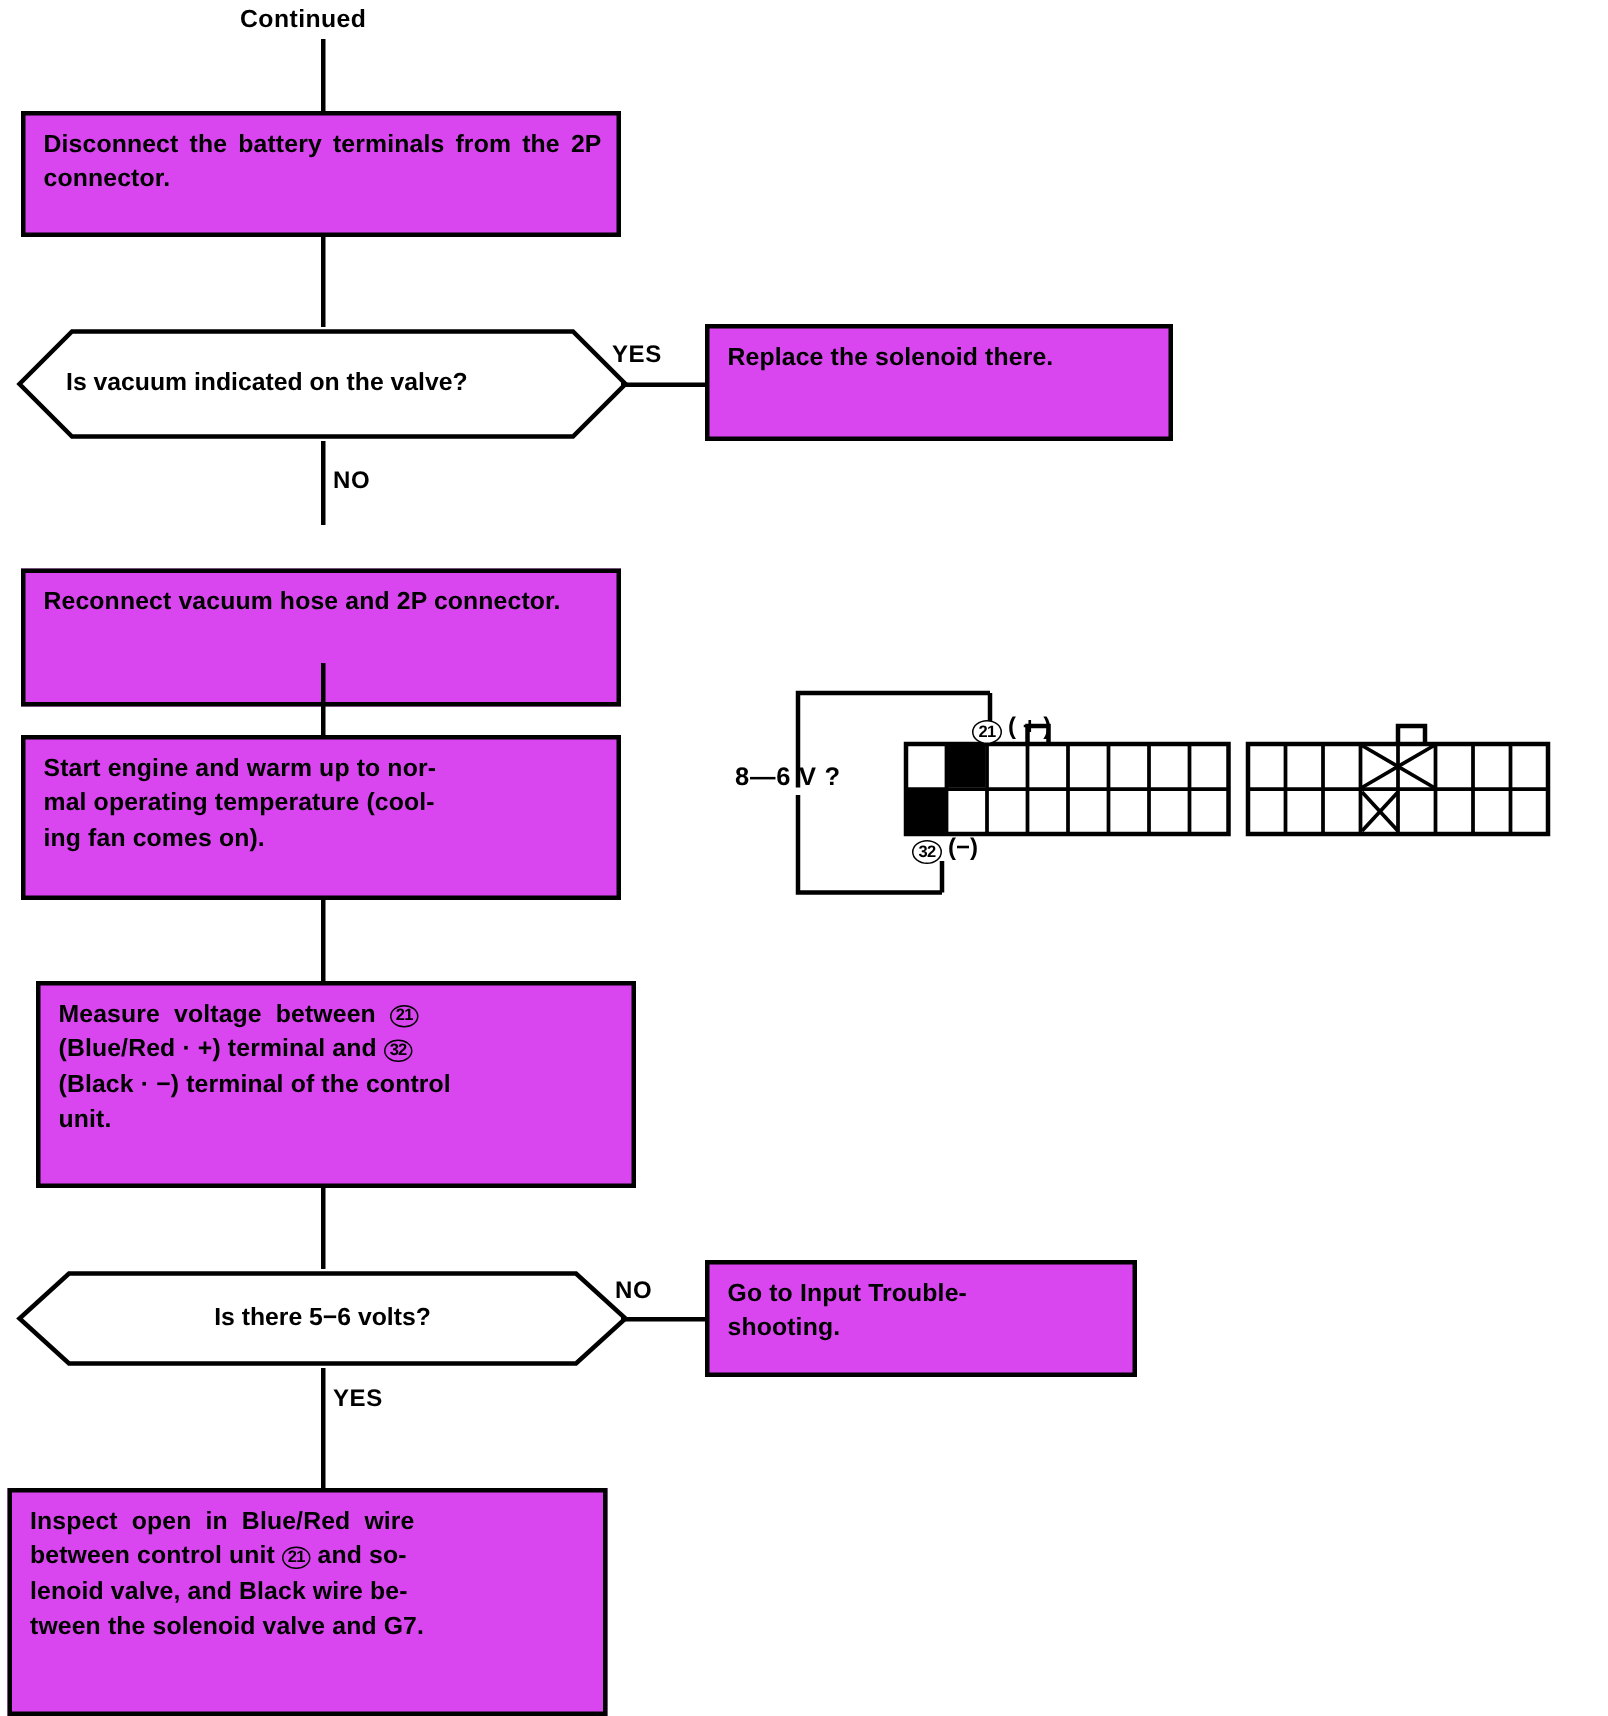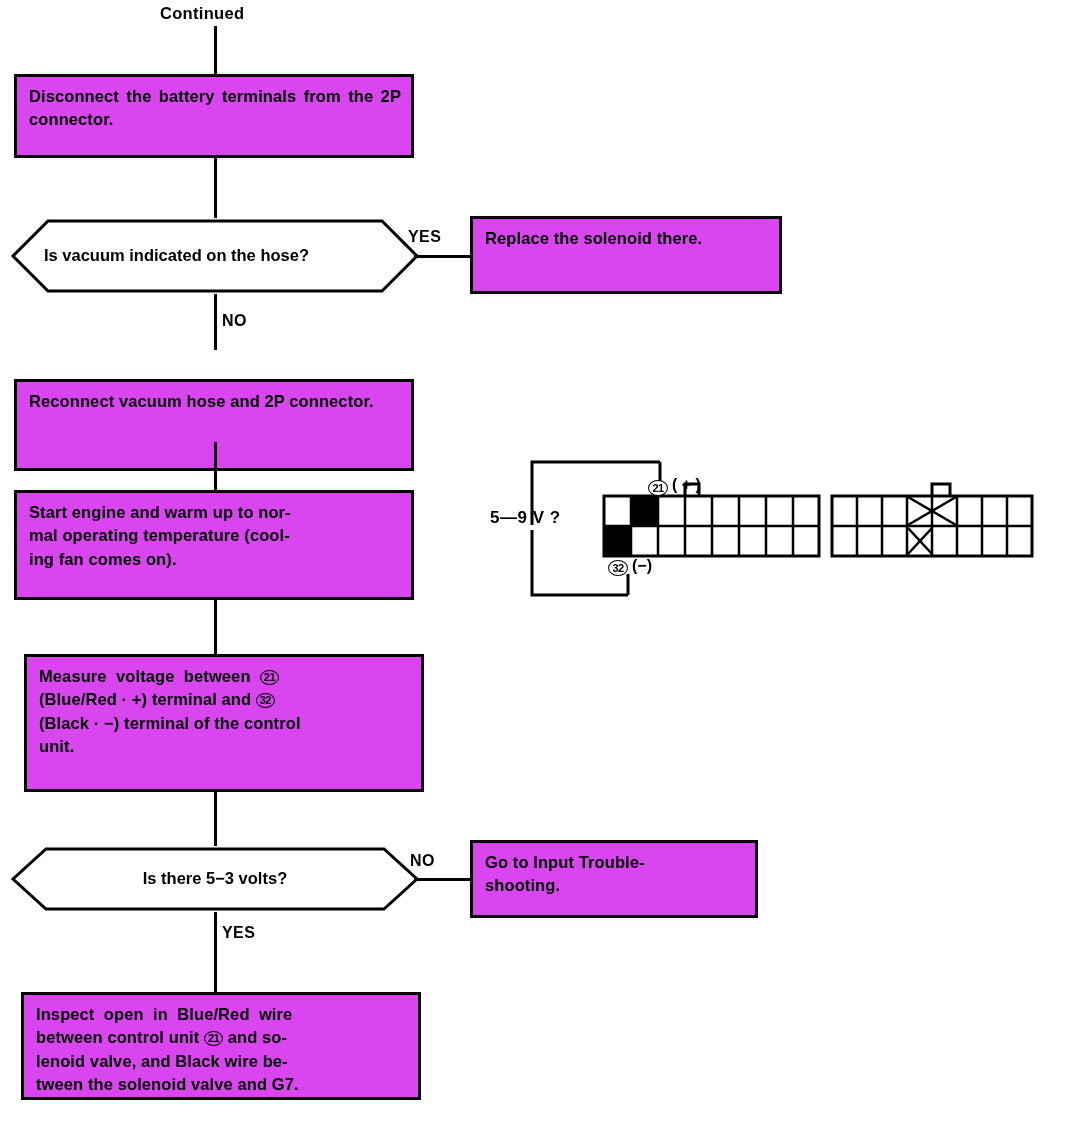--- a/index.html
+++ b/index.html
@@ -150,21 +150,21 @@
   <div class="node" style="left:14px; top:74px; width:400px; height:84px;">
     <div class="txt">Disconnect the battery terminals from the 2P connector.</div>
   </div>
 
   <div class="line-v" style="left:214px; top:158px; height:60px;"></div>
 
   <div class="hex" style="left:10px; top:218px; width:410px; height:76px;">
     <svg width="410" height="76" viewBox="0 0 410 76">
       <polygon points="38,3 372,3 407,38 372,73 38,73 3,38" fill="#ffffff" stroke="#000000" stroke-width="3"></polygon>
     </svg>
-    <div class="txt">Is vacuum indicated on the hose?</div>
+    <div class="txt">Is vacuum indicated on the valve?</div>
   </div>
 
   <div class="line-h" style="left:414px; top:255px; width:58px;"></div>
   <div class="lbl" style="left:408px; top:228px;">YES</div>
 
   <div class="node" style="left:470px; top:216px; width:312px; height:78px;">
     <div class="txt">Replace the solenoid there.</div>
   </div>
 
   <div class="line-v" style="left:214px; top:294px; height:56px;"></div>
@@ -185,34 +185,34 @@
   <div class="node" style="left:24px; top:654px; width:400px; height:138px;">
     <div class="txt">Measure&nbsp; voltage&nbsp; between&nbsp; <span class="circnum">21</span><br>(Blue/Red&nbsp;·&nbsp;+) terminal and <span class="circnum">32</span><br>(Black&nbsp;·&nbsp;−) terminal of the control<br>unit.</div>
   </div>
 
   <div class="line-v" style="left:214px; top:792px; height:54px;"></div>
 
   <div class="hex" style="left:10px; top:846px; width:410px; height:66px;">
     <svg width="410" height="66" viewBox="0 0 410 66">
       <polygon points="36,3 374,3 407,33 374,63 36,63 3,33" fill="#ffffff" stroke="#000000" stroke-width="3"></polygon>
     </svg>
-    <div class="txt ctr">Is there 5−3 volts?</div>
+    <div class="txt ctr">Is there 5−6 volts?</div>
   </div>
 
   <div class="line-h" style="left:414px; top:878px; width:58px;"></div>
   <div class="lbl" style="left:410px; top:852px;">NO</div>
 
   <div class="node" style="left:470px; top:840px; width:288px; height:78px;">
     <div class="txt">Go to Input Trouble-<br>shooting.</div>
   </div>
 
   <div class="line-v" style="left:214px; top:912px; height:80px;"></div>
   <div class="lbl" style="left:222px; top:924px;">YES</div>
 
-  <div class="node" style="left:21px; top:992px; width:400px; height:108px;">
+  <div class="node" style="left:5px; top:992px; width:400px; height:152px;">
     <div class="txt">Inspect&nbsp; open&nbsp; in&nbsp; Blue/Red&nbsp; wire<br>between control unit <span class="circnum">21</span> and so-<br>lenoid valve, and Black wire be-<br>tween the solenoid valve and G7.</div>
   </div>
 
   <div class="illus">
     <svg width="580" height="175" viewBox="0 0 580 175">
 
       <polyline points="180,22 52,22 52,85" fill="none" stroke="#000" stroke-width="3"></polyline>
       <polyline points="52,90 52,155 148,155" fill="none" stroke="#000" stroke-width="3"></polyline>
 
       <line x1="180" y1="22" x2="180" y2="48" stroke="#000" stroke-width="3"></line>
@@ -246,21 +246,21 @@
       <line x1="527" y1="56" x2="527" y2="116" stroke="#000" stroke-width="2.5"></line>
 
       <line x1="428" y1="57" x2="476" y2="85" stroke="#000" stroke-width="2.5"></line>
       <line x1="476" y1="57" x2="428" y2="85" stroke="#000" stroke-width="2.5"></line>
       <line x1="428" y1="88" x2="452" y2="114" stroke="#000" stroke-width="2.5"></line>
       <line x1="452" y1="88" x2="428" y2="114" stroke="#000" stroke-width="2.5"></line>
 
       <polyline points="452,56 452,44 470,44 470,56" fill="none" stroke="#000" stroke-width="3"></polyline>
     </svg>
 
-    <div class="volt">5—9 V ?</div>
+    <div class="volt">8—6 V ?</div>
 
     <div class="cn" style="left:168px; top:40px;">21</div>
     <div class="sgn" style="left:192px; top:36px;">( + )</div>
 
     <div class="cn" style="left:128px; top:120px;">32</div>
     <div class="sgn" style="left:152px; top:117px;">(−)</div>
   </div>
 
 </div>
 

